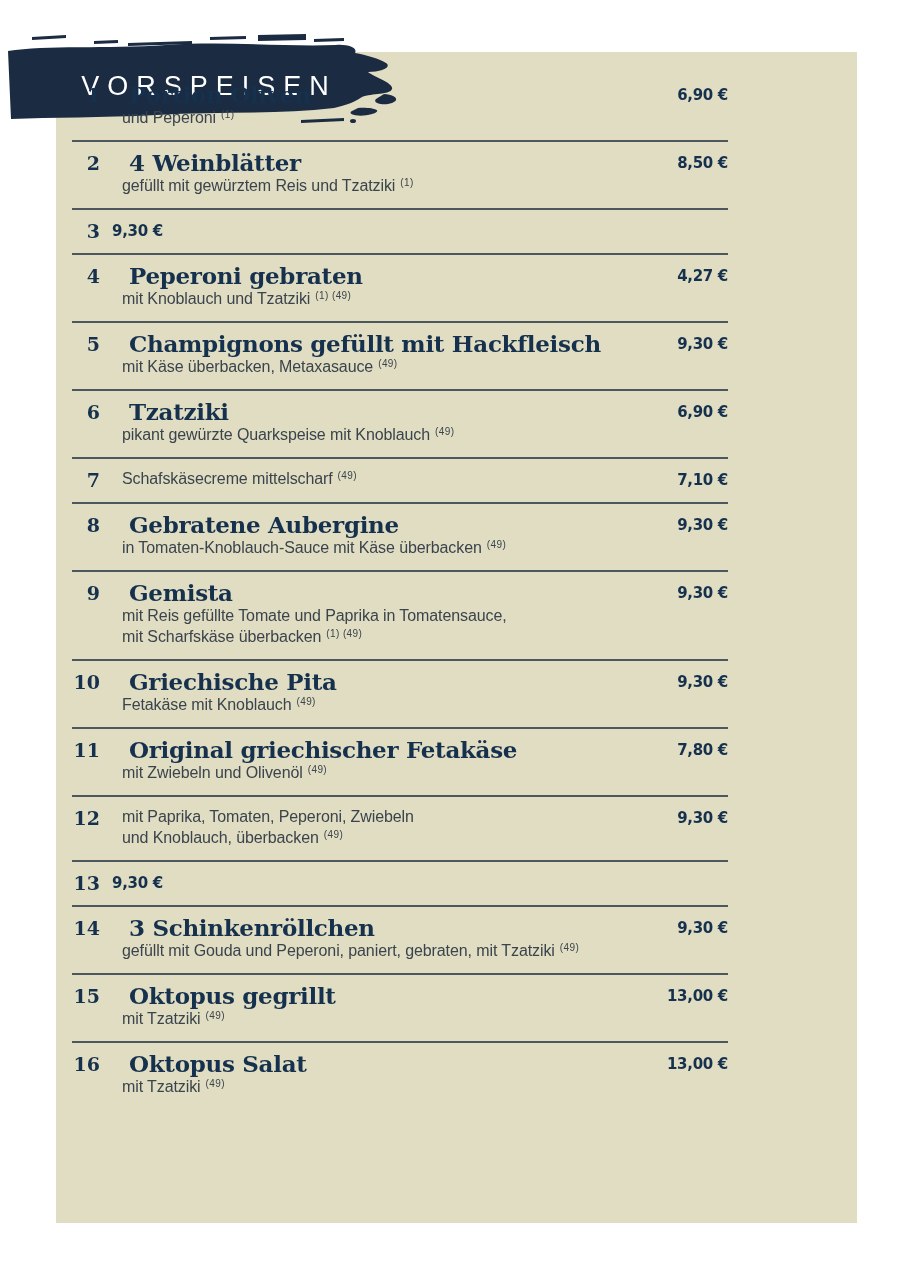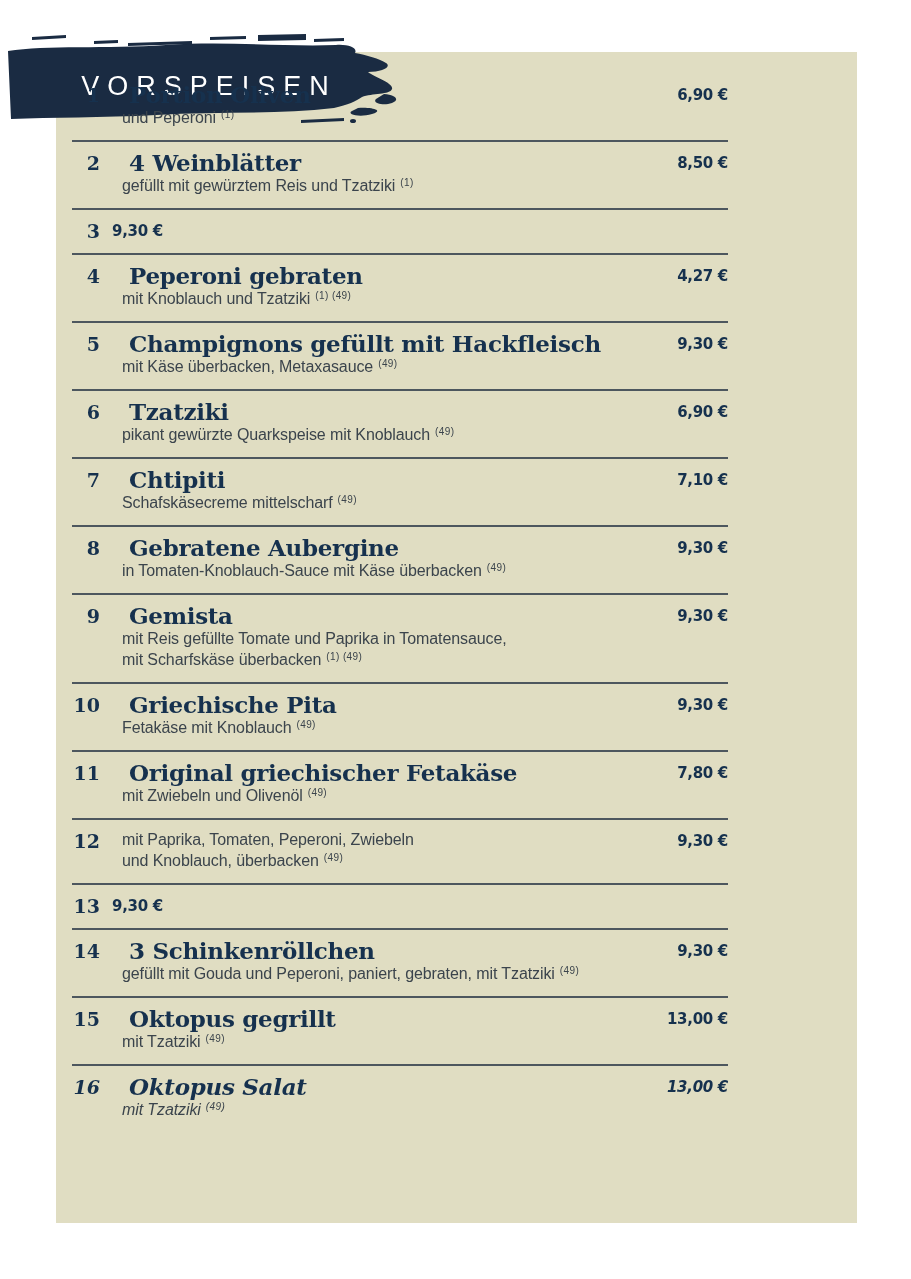--- a/index.html
+++ b/index.html
@@ -48,21 +48,21 @@
     position:absolute;
     left:72px;top:74px;
     width:656px;
   }
   .item{
     display:flex;
     align-items:flex-start;
     padding:9px 0 10px 0;
     border-bottom:2px solid var(--divider);
   }
-  .item:last-child{border-bottom:none;font-style:italic;}
+  .item:last-child{border-bottom:none;}
   .num{
     flex:none;
     width:28px;
     text-align:right;
     font-family:"DejaVu Serif","Liberation Serif",serif;
     font-weight:bold;
     font-size:19px;
     line-height:24px;
     color:var(--navy);
   }
@@ -199,21 +199,20 @@
       <div class="title">Tzatziki</div>
       <div class="descs">
             <div class="desc-line"><span>pikant gewürzte Quarkspeise mit Knoblauch</span><span class="desc-sup">(49)</span></div>
           </div>
     </div>
     <div class="price">6,90 €</div>
   </div>
       <div class="item">
     <div class="num">7</div>
     <div class="body">
-      <div class="title">Chtipiti</div>
       <div class="descs">
             <div class="desc-line"><span>Schafskäsecreme mittelscharf</span><span class="desc-sup">(49)</span></div>
           </div>
     </div>
     <div class="price">7,10 €</div>
   </div>
       <div class="item">
     <div class="num">8</div>
     <div class="body">
       <div class="title">Gebratene Aubergine</div>

